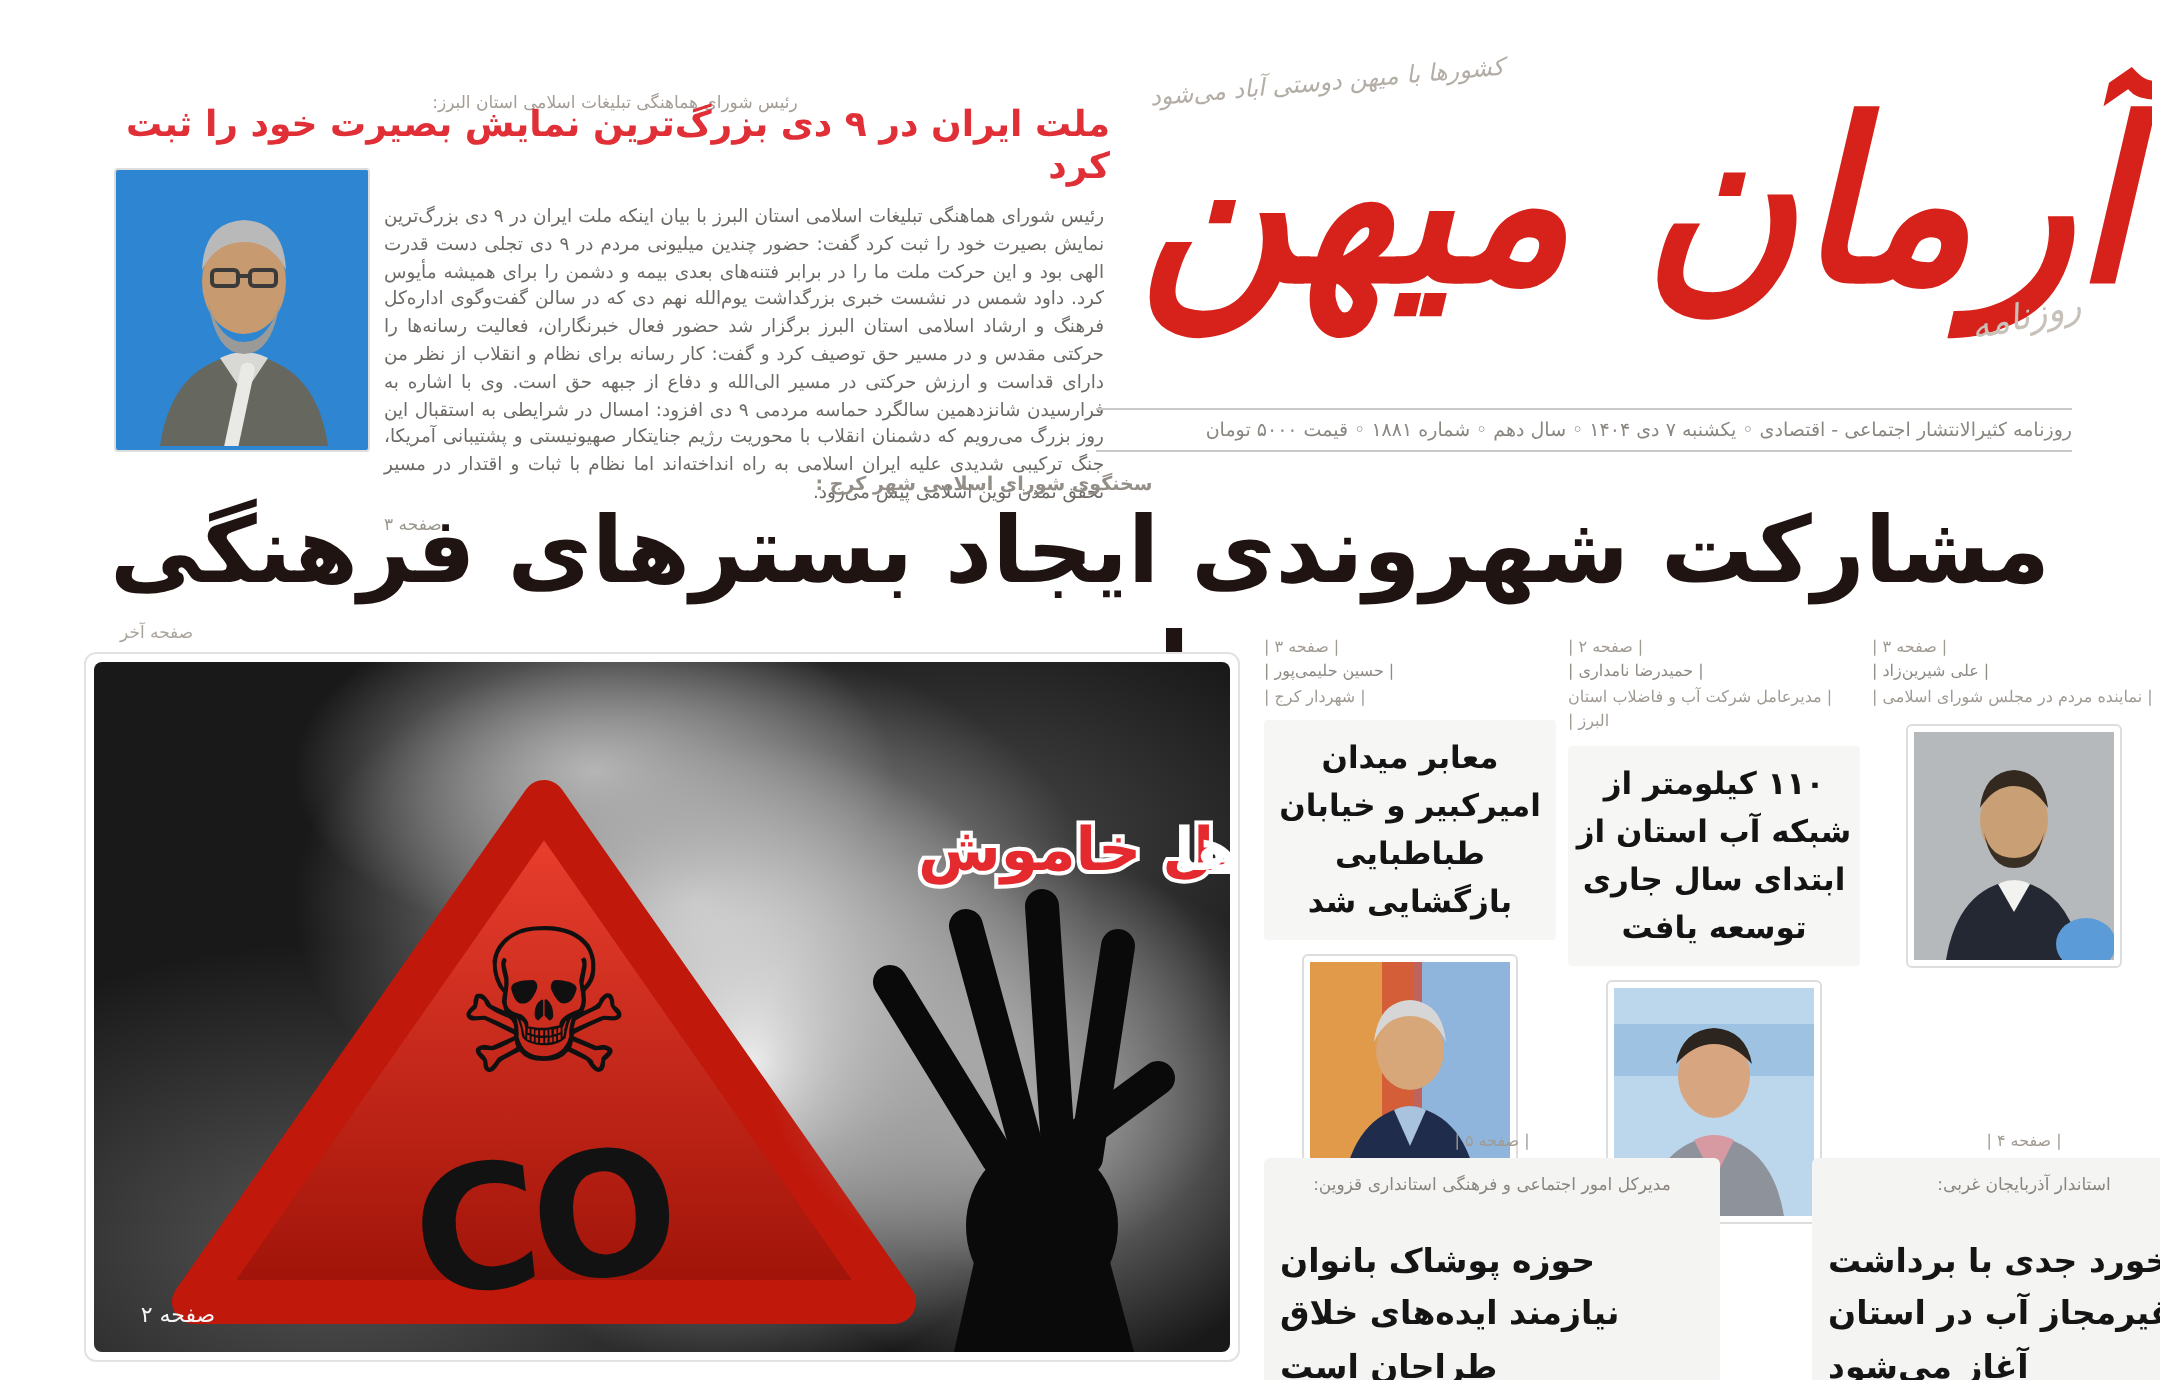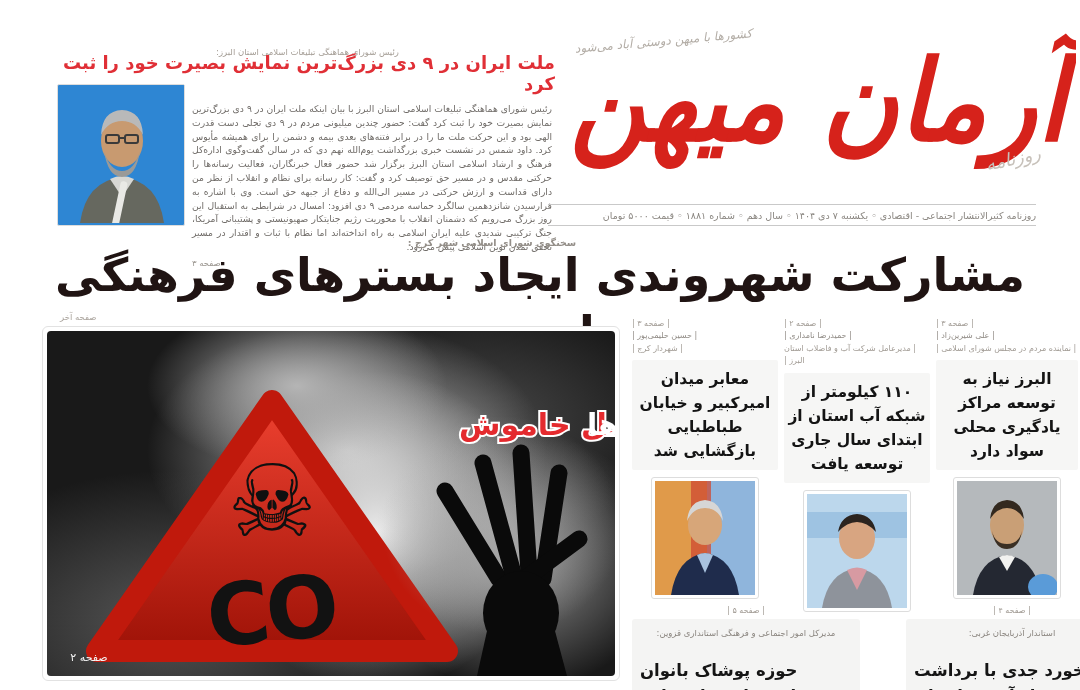--- a/index.html
+++ b/index.html
@@ -34,21 +34,21 @@
   .col .meta .nm{color:#8f8a84;}
   .col .hbox{margin-top:5px;background:#f6f6f5;border-radius:2px;padding:7px 4px;min-height:66px;
     display:flex;align-items:center;justify-content:center;}
   .col .hl{font-size:15.5px;font-weight:bold;color:#141414;text-align:center;line-height:1.55;}
   .portrait{margin:7px auto 0 auto;width:108px;height:122px;border:1px solid #ddd;background:#fff;padding:3px;box-sizing:border-box;border-radius:3px;}
   .portrait svg{display:block;}
   
   .bs{top:566px;}
   .bs-left{left:632px;width:228px;}
   .bs-right{left:906px;width:212px;}
-  .bs .pg{text-align:center;font-size:8px;color:#a09a93;margin-top:40px;}
+  .bs .pg{text-align:center;font-size:8px;color:#a09a93;}
   .bs .box{margin-top:4px;background:#f4f4f3;border-radius:3px;padding:9px 8px;}
   .bs .kick{text-align:center;font-size:8.5px;color:#8a857f;margin-bottom:20px;}
   .bs .hl{text-align:left;font-size:16.5px;font-weight:bold;color:#151515;line-height:1.6;}
 </style>
 </head>
 <body>
 
 <div class="page">
 
   <div class="abs ts-kicker">رئیس شورای هماهنگی تبلیغات اسلامی استان البرز:</div>
@@ -187,23 +187,20 @@
       </svg>
     </div>
   </div>
 
   <div class="abs col col-c">
     <div class="meta">
       <div>| صفحه ۳ |</div>
       <div class="nm">| علی شیرین‌زاد |</div>
       <div>| نماینده مردم در مجلس شورای اسلامی |</div>
     </div>
-    <div class="hbox">
-        <div class="hl">البرز نیاز به توسعه مراکز یادگیری محلی سواد دارد</div>
-      </div>
     <div class="portrait">
       <svg viewBox="0 0 100 114" width="100" height="114">
         <rect width="100" height="114" fill="#b5b9bc"></rect>
         <ellipse cx="50" cy="44" rx="17" ry="21" fill="#c99f76"></ellipse>
         <path d="M33,38 Q35,20 50,19 Q65,20 67,38 Q60,27 50,27 Q40,27 33,38" fill="#33291f"></path>
         <path d="M35,50 Q38,68 50,68 Q62,68 65,50 Q62,63 50,63 Q38,63 35,50" fill="#3a2f24"></path>
         <path d="M16,114 Q22,78 50,74 Q78,78 84,114 Z" fill="#242832"></path>
         <path d="M42,76 L50,90 L58,76 Q50,72 42,76" fill="#f2f2f0"></path>
         <ellipse cx="86" cy="106" rx="15" ry="13" fill="#5a9bd8"></ellipse>
       </svg>

